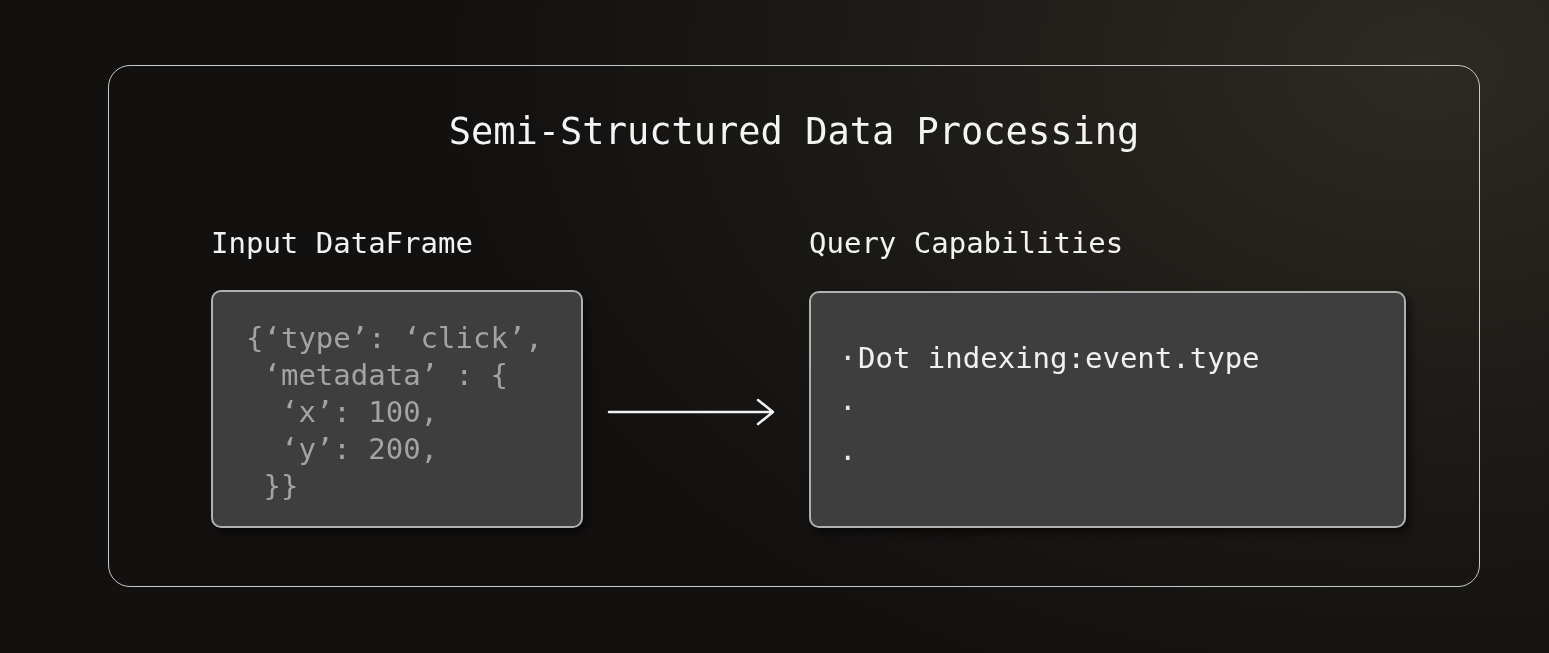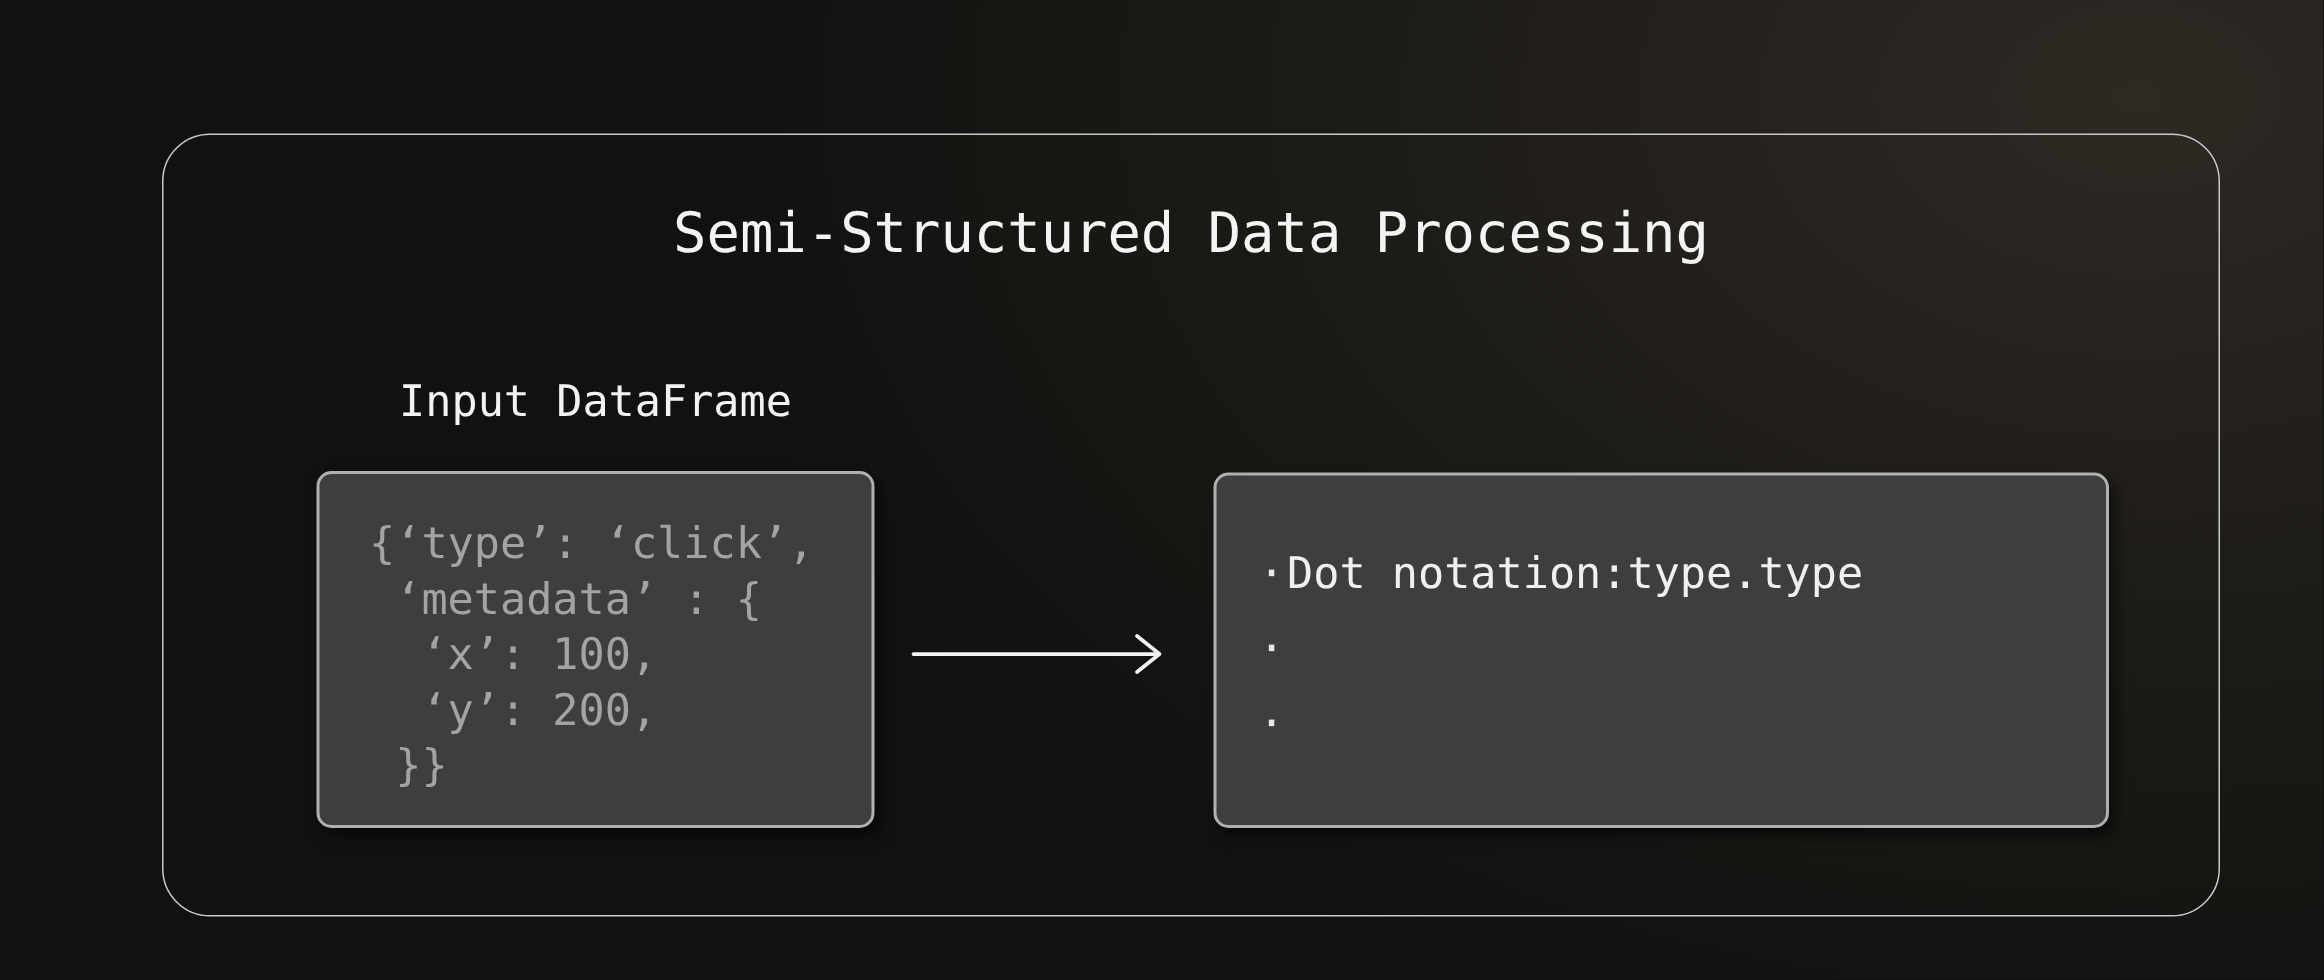--- a/index.html
+++ b/index.html
@@ -12,37 +12,36 @@
     background:
       radial-gradient(1100px 750px at 92% 10%, #2d2a24 0%, #1d1b17 48%, #131110 88%);
     font-family: "DejaVu Sans Mono", "Liberation Mono", monospace;
     color: #f2f2f2;
   }
   .outer-panel {
     position: absolute;
     left: 108px; top: 65px;
     width: 1372px; height: 522px;
     border: 1.5px solid #c9c9c9;
-    border-radius: 32px;
+    border-radius: 22px;
     background: transparent;
-    margin-top: 24px;
   }
   .diagram-title {
     position: absolute;
     left: 0; top: 44px;
     width: 100%;
     text-align: center;
     font-size: 37px;
     letter-spacing: 0px;
     color: #f4f4f4;
     white-space: nowrap;
   }
   .col-label {
     position: absolute;
-    text-align: center;
+    text-align: left;
     font-size: 29px;
     color: #f2f2f2;
     white-space: nowrap;
   }
   .col-label.left  { left: 102px; top: 160px; width: 372px; }
   .col-label.right { left: 700px; top: 160px; width: 597px; }
   .node-box {
     position: absolute;
     background: #3e3e3e;
     border: 2px solid #b0b0b0;
@@ -89,38 +88,39 @@
 </head>
 <body>
 
 <div class="stage">
   <div class="outer-panel">
 
     <div class="diagram-title">Semi-Structured Data Processing</div>
 
     <div class="col-label left">Input DataFrame</div>
 
+    <div class="col-label right">Query Capabilities</div>
 
     <div class="node-box code-box">
       <pre>{‘type’: ‘click’,
  ‘metadata’ : {
   ‘x’: 100,
   ‘y’: 200,
  }}</pre>
     </div>
 
     <svg class="flow-arrow" viewBox="0 0 185 36" fill="none">
       <line x1="5" y1="18" x2="168" y2="18" stroke="#f2f2f2" stroke-width="2.5" stroke-linecap="round"></line>
       <polyline points="154,6 169,18 154,30" stroke="#f2f2f2" stroke-width="2.5" fill="none" stroke-linecap="round" stroke-linejoin="round"></polyline>
     </svg>
 
     <div class="node-box query-box">
       <div class="bullet-row">
         <span class="bullet-dot">·</span>
-        <span>Dot notation:type.type</span>
+        <span>Dot indexing:event.type</span>
       </div>
       <div class="bullet-row">
         <span class="bullet-dot">·</span>
       </div>
       <div class="bullet-row">
         <span class="bullet-dot">·</span>
       </div>
     </div>
 
   </div>

